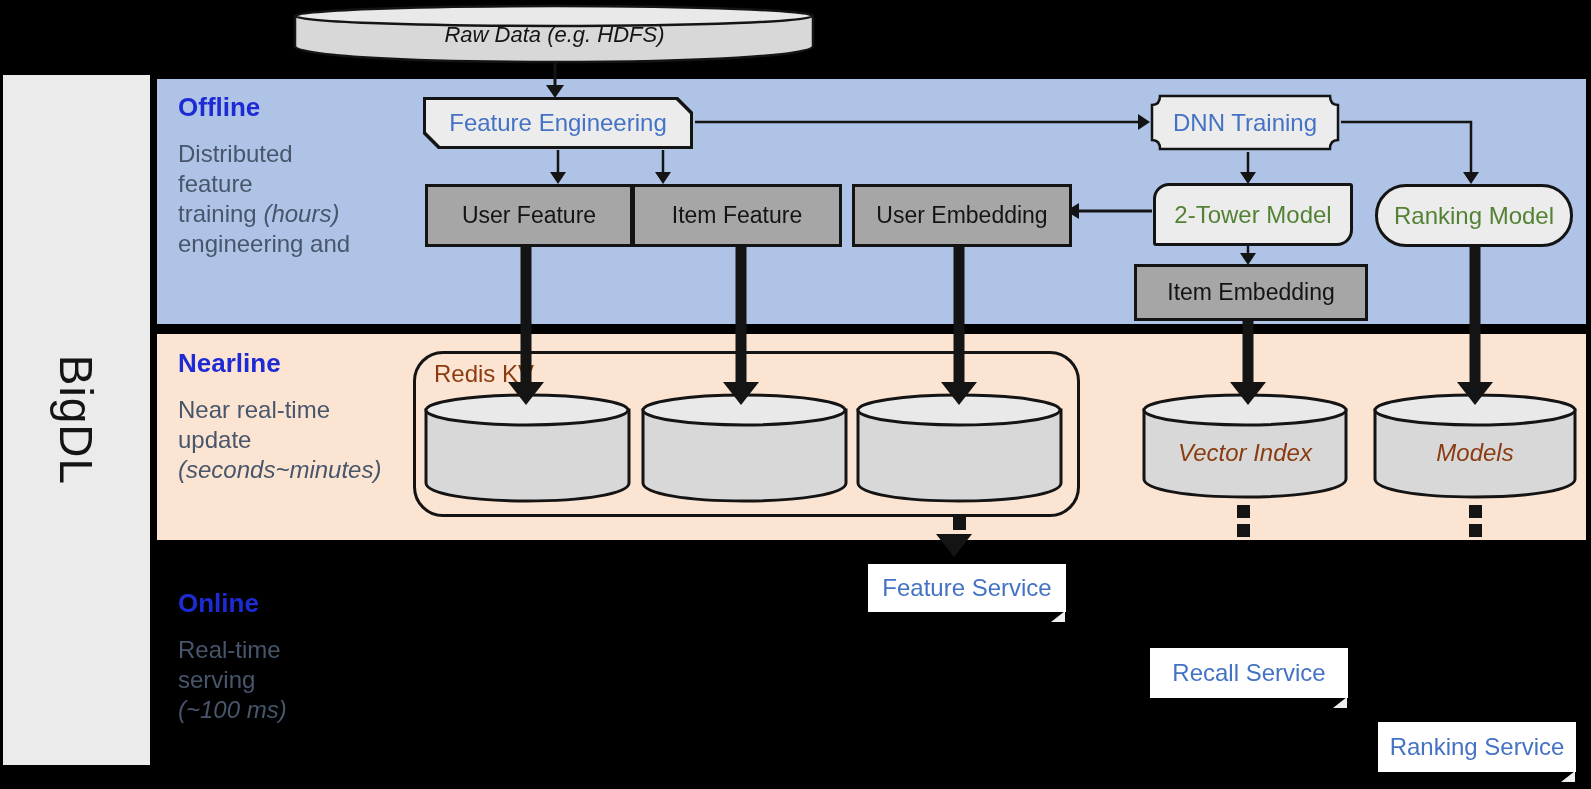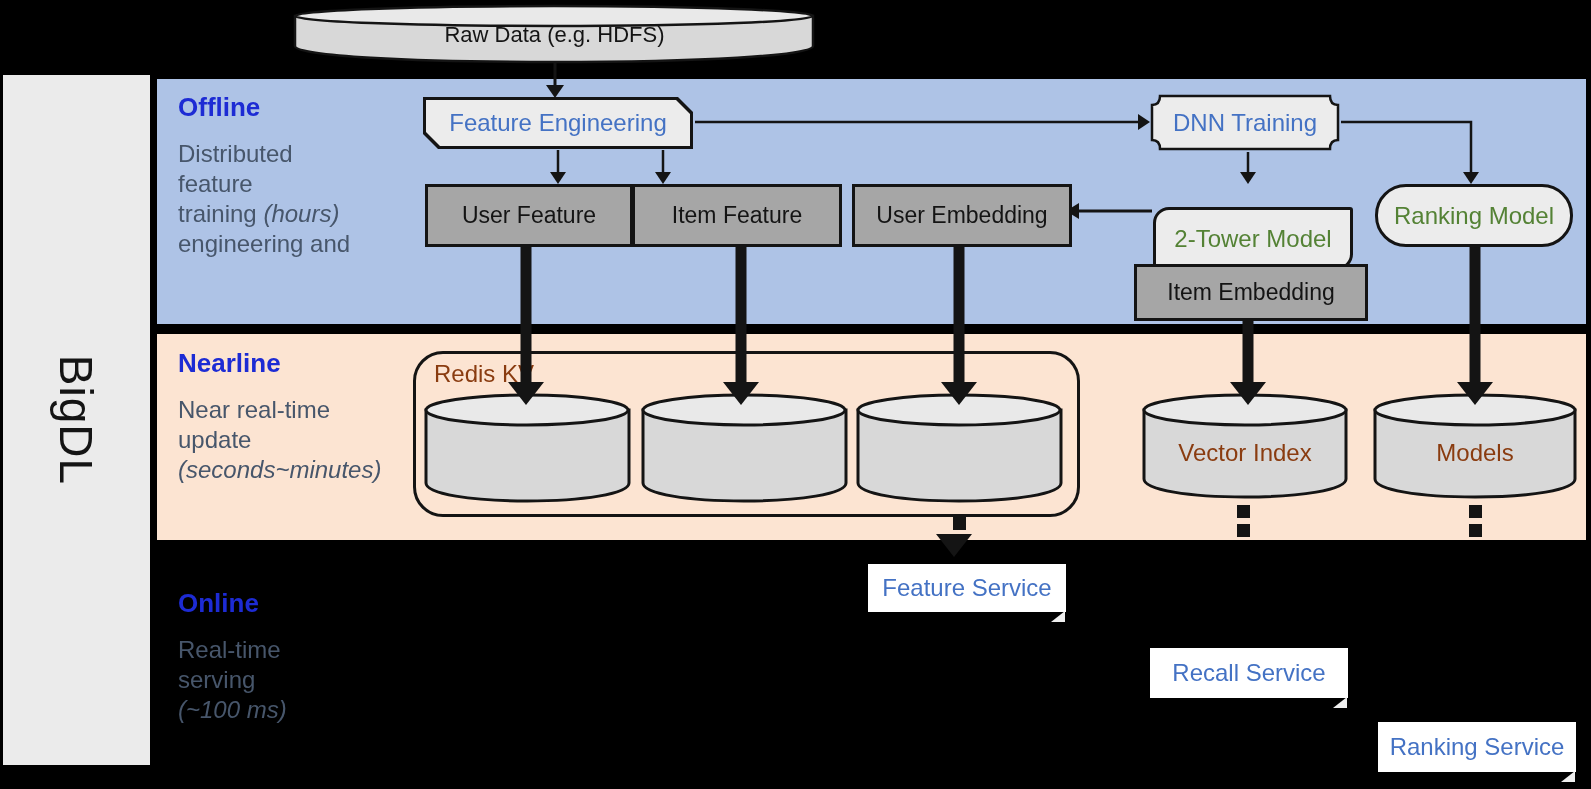--- a/index.html
+++ b/index.html
@@ -31,21 +31,21 @@
   .snipbox .inner{position:absolute;inset:3px;background:#ececec;
     clip-path:polygon(0 0,calc(100% - 14px) 0,100% 14px,100% 100%,14px 100%,0 calc(100% - 14px));}
   .snipbox .lbl,.plaque .lbl{
     position:absolute;inset:0;display:flex;align-items:center;justify-content:center;
     font-size:24px;color:var(--service-blue,#4472c4);}
   .plaque{position:absolute;}
   .plaque svg{position:absolute;inset:0;width:100%;height:100%;}
   .cylwrap{position:absolute;}
   .cylwrap svg{position:absolute;inset:0;width:100%;height:100%;}
   .cylwrap .lbl{position:absolute;inset:0;display:flex;align-items:center;justify-content:center;
-    padding-top:10px;font-size:24px;color:var(--brown,#8a3c10);}
+    padding-top:10px;font-size:24px;color:var(--brown,#8a3c10);font-style:italic;}
   .rawlbl{color:#141414 !important;font-size:22px !important;padding-top:2px !important;}
   .rediskv{position:absolute;left:413px;top:351px;width:661px;height:160px;
     border:3px solid #141414;border-radius:30px;}
   .rediskv .tag{position:absolute;left:18px;top:6px;font-size:24px;color:var(--brown,#8a3c10);}
   .service{position:absolute;background:#fff;display:flex;align-items:center;justify-content:center;
     font-size:24px;color:var(--service-blue,#4472c4);}
   .service .fold{position:absolute;right:1px;bottom:-10px;width:14px;height:11px;background:#efefef;
     clip-path:polygon(0 100%,100% 0,100% 100%);}
   .doc{position:absolute;left:473px;top:579px;width:173px;height:206px;}
   .doc svg{position:absolute;inset:0;width:100%;height:100%;}
@@ -214,21 +214,21 @@
 
   <div class="node gray" style="left:425px;top:184px;width:202px;height:57px;">
     <span class="lbl">User Feature</span>
   </div>
   <div class="node gray" style="left:632px;top:184px;width:204px;height:57px;align-items:center;">
     <span class="lbl">Item Feature</span>
   </div>
   <div class="node gray" style="left:852px;top:184px;width:214px;height:57px;">
     <span class="lbl">User Embedding</span>
   </div>
-  <div class="node roundbox" style="left:1153px;top:183px;width:194px;height:57px;margin-top:24px;">
+  <div class="node roundbox" style="left:1153px;top:183px;width:194px;height:57px;">
     <span class="lbl">2-Tower Model</span>
   </div>
   <div class="node roundbox" style="left:1375px;top:184px;width:192px;height:57px;border-radius:31px;">
     <span class="lbl">Ranking Model</span>
   </div>
   <div class="node gray" style="left:1134px;top:264px;width:228px;height:51px;">
     <span class="lbl">Item Embedding</span>
   </div>
 
 

